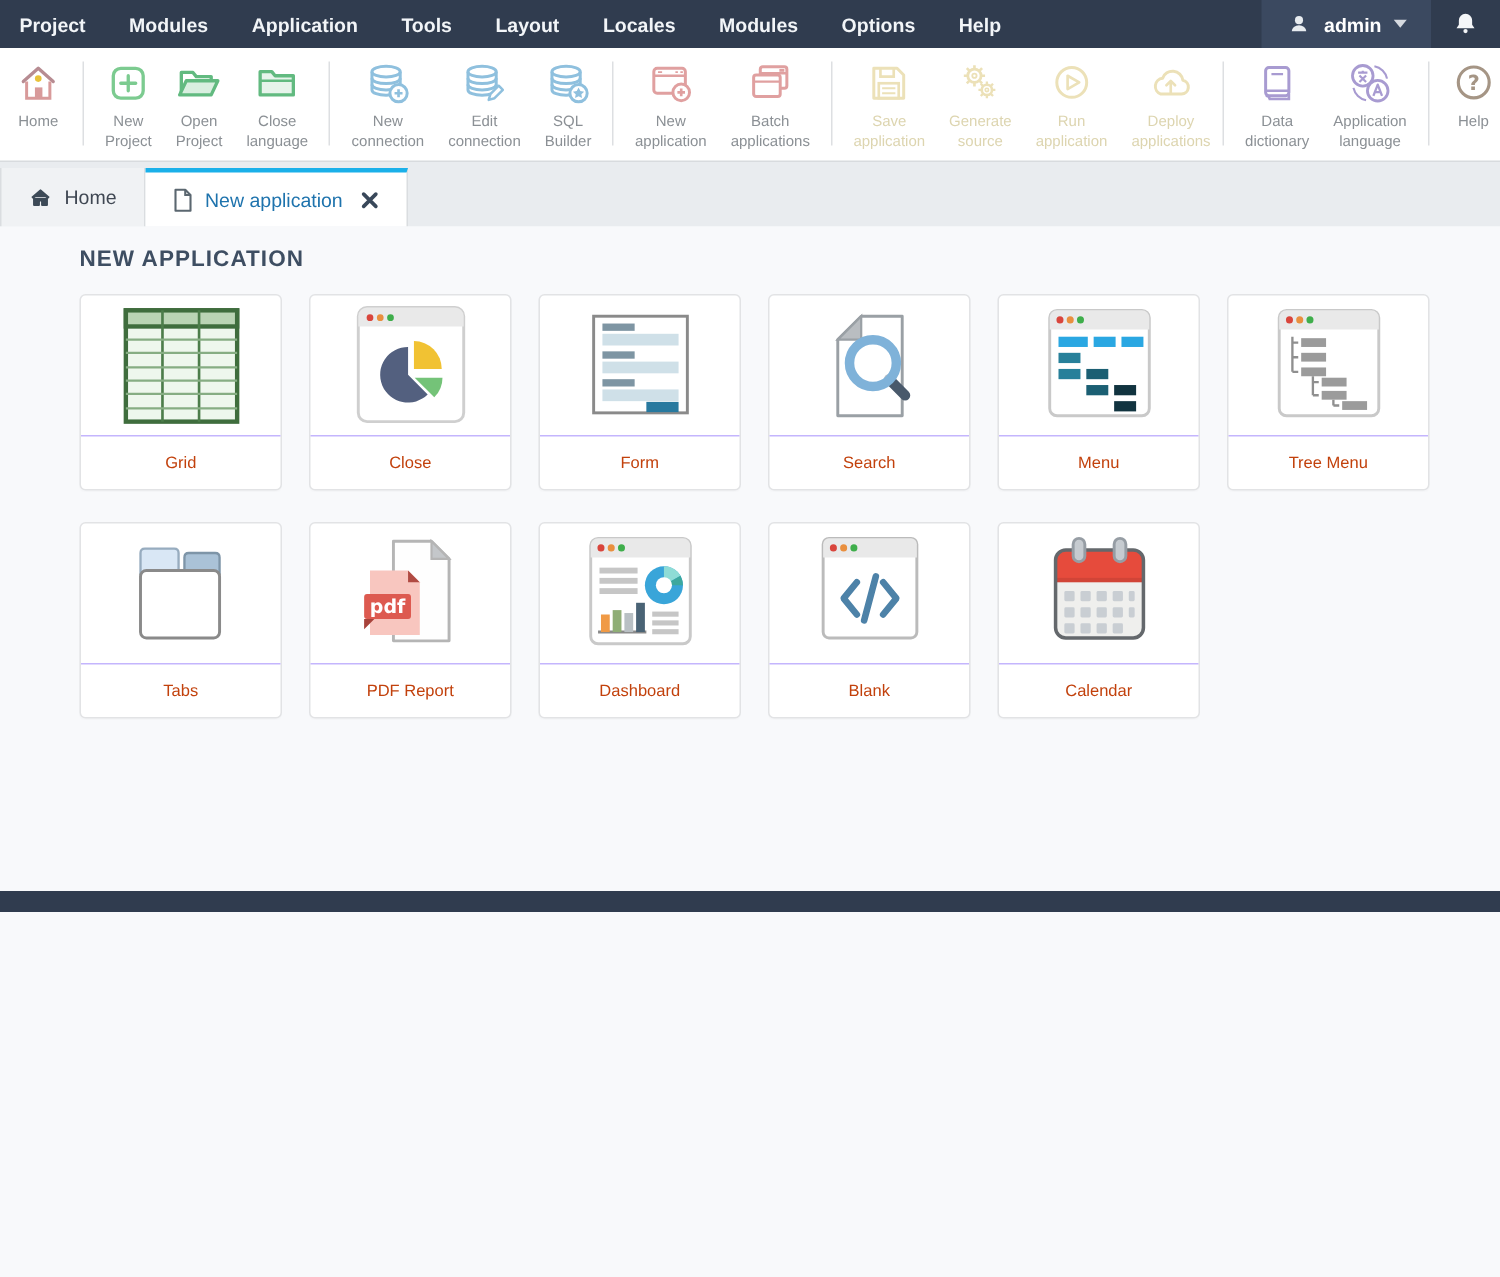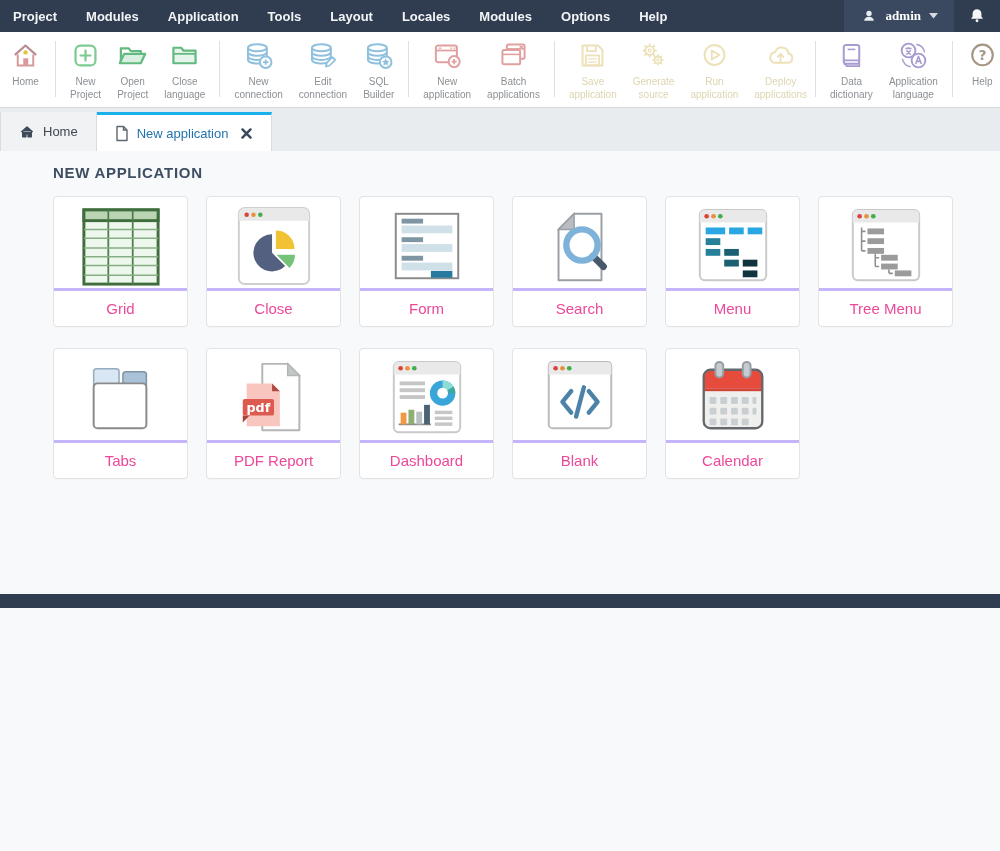--- a/index.html
+++ b/index.html
@@ -6,21 +6,21 @@
   html,body { width:1000px; height:851px; overflow:hidden; background:#f8f9fb;
     font-family:"Liberation Sans", sans-serif; }
   .app { width:1000px; height:608px; display:flex; flex-direction:column; position:relative; }
 
   
   .menubar { height:32px; background:#303c4f; display:flex; align-items:stretch; flex:none; }
   .menu-items { display:flex; align-items:center; gap:29px; padding-left:13px; }
   .menu-item { color:#f2f5f8; font-size:13px; font-weight:bold; cursor:pointer; white-space:nowrap; }
   .menubar-right { margin-left:auto; display:flex; align-items:stretch; }
   .user-box { background:#3b4960; display:flex; align-items:center; gap:8px; padding:0 16px; cursor:pointer; }
-  .user-name { color:#fff; font-size:13px; font-weight:bold;font-family:Liberation Serif, serif; }
+  .user-name { color:#fff; font-size:13px; font-weight:bold; }
   .bell-box { display:flex; align-items:center; padding:0 13px; cursor:pointer; }
 
   
   .toolbar { height:76px; background:#ffffff; border-bottom:1px solid #d8dbde;
     display:flex; align-items:stretch; padding-left:2px; flex:none; }
   .tbtn { display:flex; flex-direction:column; align-items:center; padding:7px 8px 0 8px; cursor:pointer; }
   .ticon { height:33px; display:flex; align-items:center; justify-content:center; }
   .tlabel { margin-top:3px; font-size:10px; line-height:1.3; color:#8b9095; text-align:center;
     white-space:pre-line; max-width:68px; }
   .tbtn.disabled .tlabel { color:#ddd5b0; }
@@ -35,23 +35,23 @@
   .tab.active { background:#ffffff; color:#1e73ad; border-top:3px solid #1ab0e9; padding-top:0; }
   .tab .close { margin-left:4px; display:flex; align-items:center; }
 
   
   .content { flex:1; background:#f8f9fb; padding:13px 0 0 53px; }
   .page-title { font-size:15px; font-weight:bold; color:#3e4e62; letter-spacing:.7px; }
   .cards { margin-top:15px; width:900px; display:grid; grid-template-columns:repeat(6,135px);
     column-gap:18px; row-gap:21px; }
   .card { width:135px; height:131px; background:#fff; border:1px solid #e2e3e5; border-radius:4px;
     display:flex; flex-direction:column; cursor:pointer; box-shadow:0 1px 1px rgba(0,0,0,.02); }
-  .card-icon { height:95px; display:flex; align-items:flex-end; justify-content:center; border-bottom:3px solid #c4b5fd; }
+  .card-icon { height:95px; display:flex; align-items:center; justify-content:center; border-bottom:1px solid #c4b5fd; }
   .card-label { height:35px; display:flex; align-items:center; justify-content:center;
-    font-size:15px; color:#ec4899; }
+    font-size:11px; color:#c2410c; }
 
   .footer { height:14px; background:#303c4f; flex:none; }
   svg { display:block; }
 </style>
 </head>
 <body>
 
 <div class="app">
 
   <div class="menubar">

